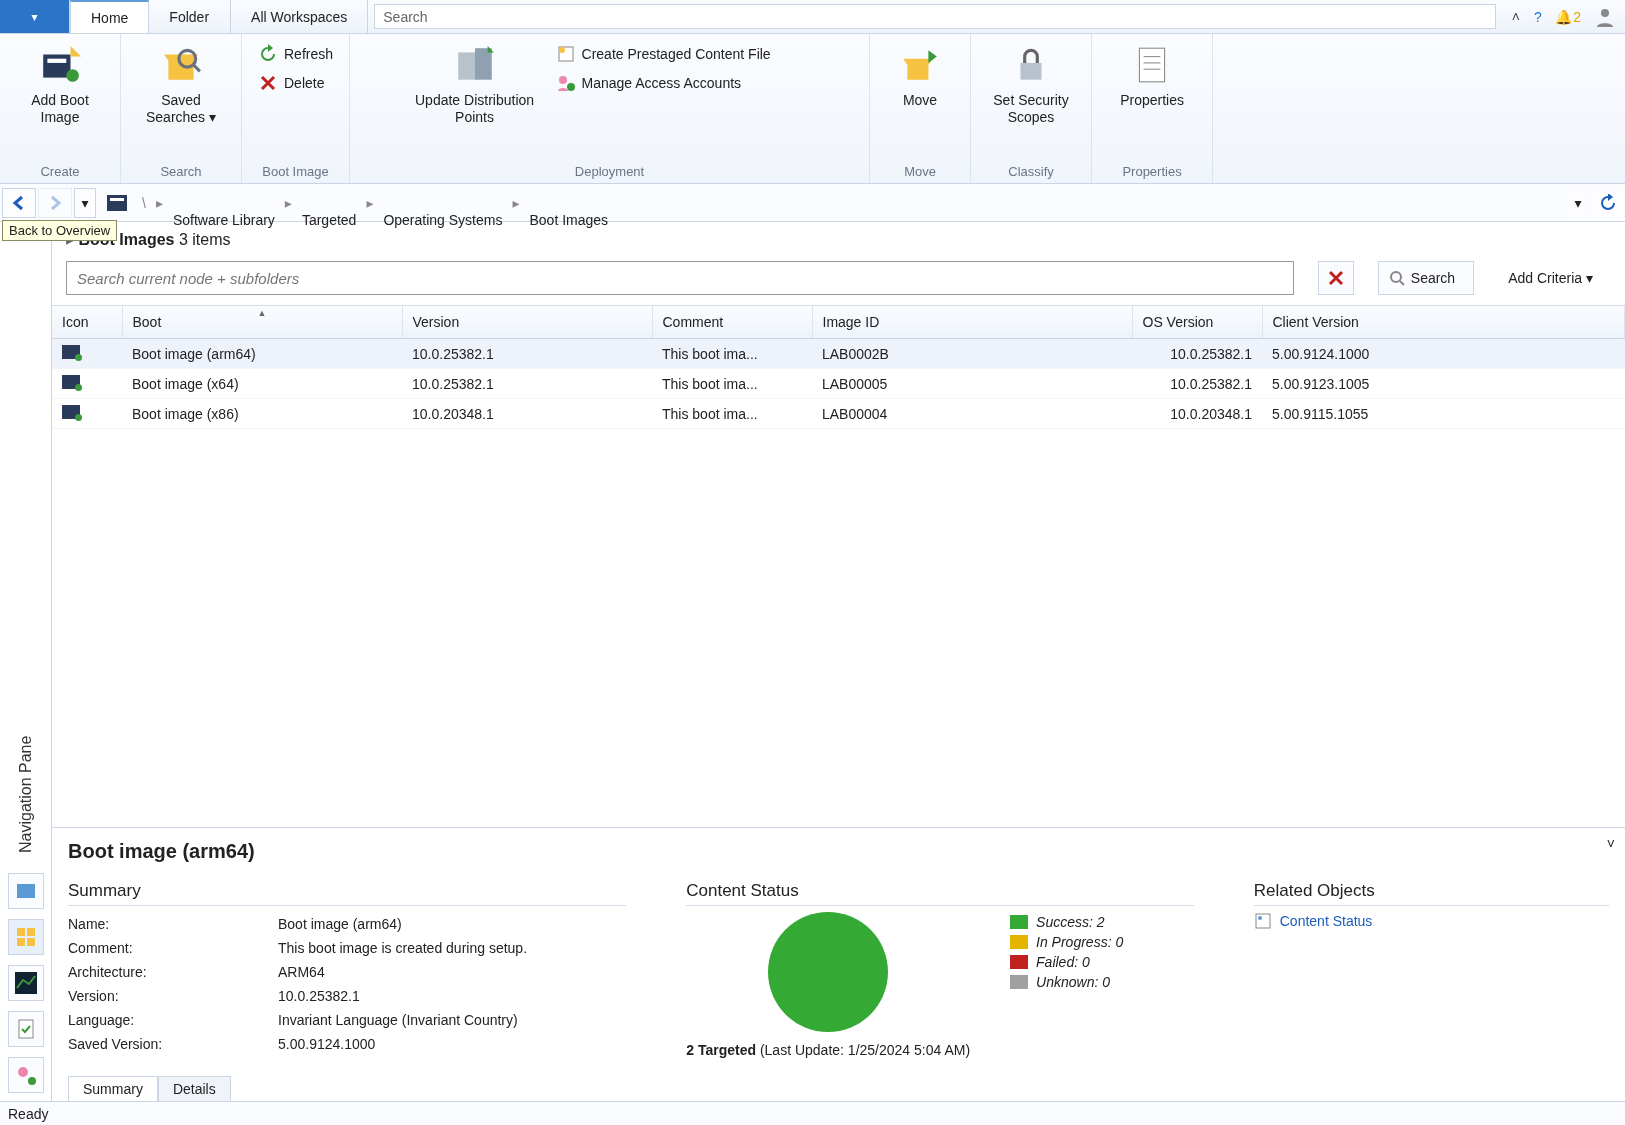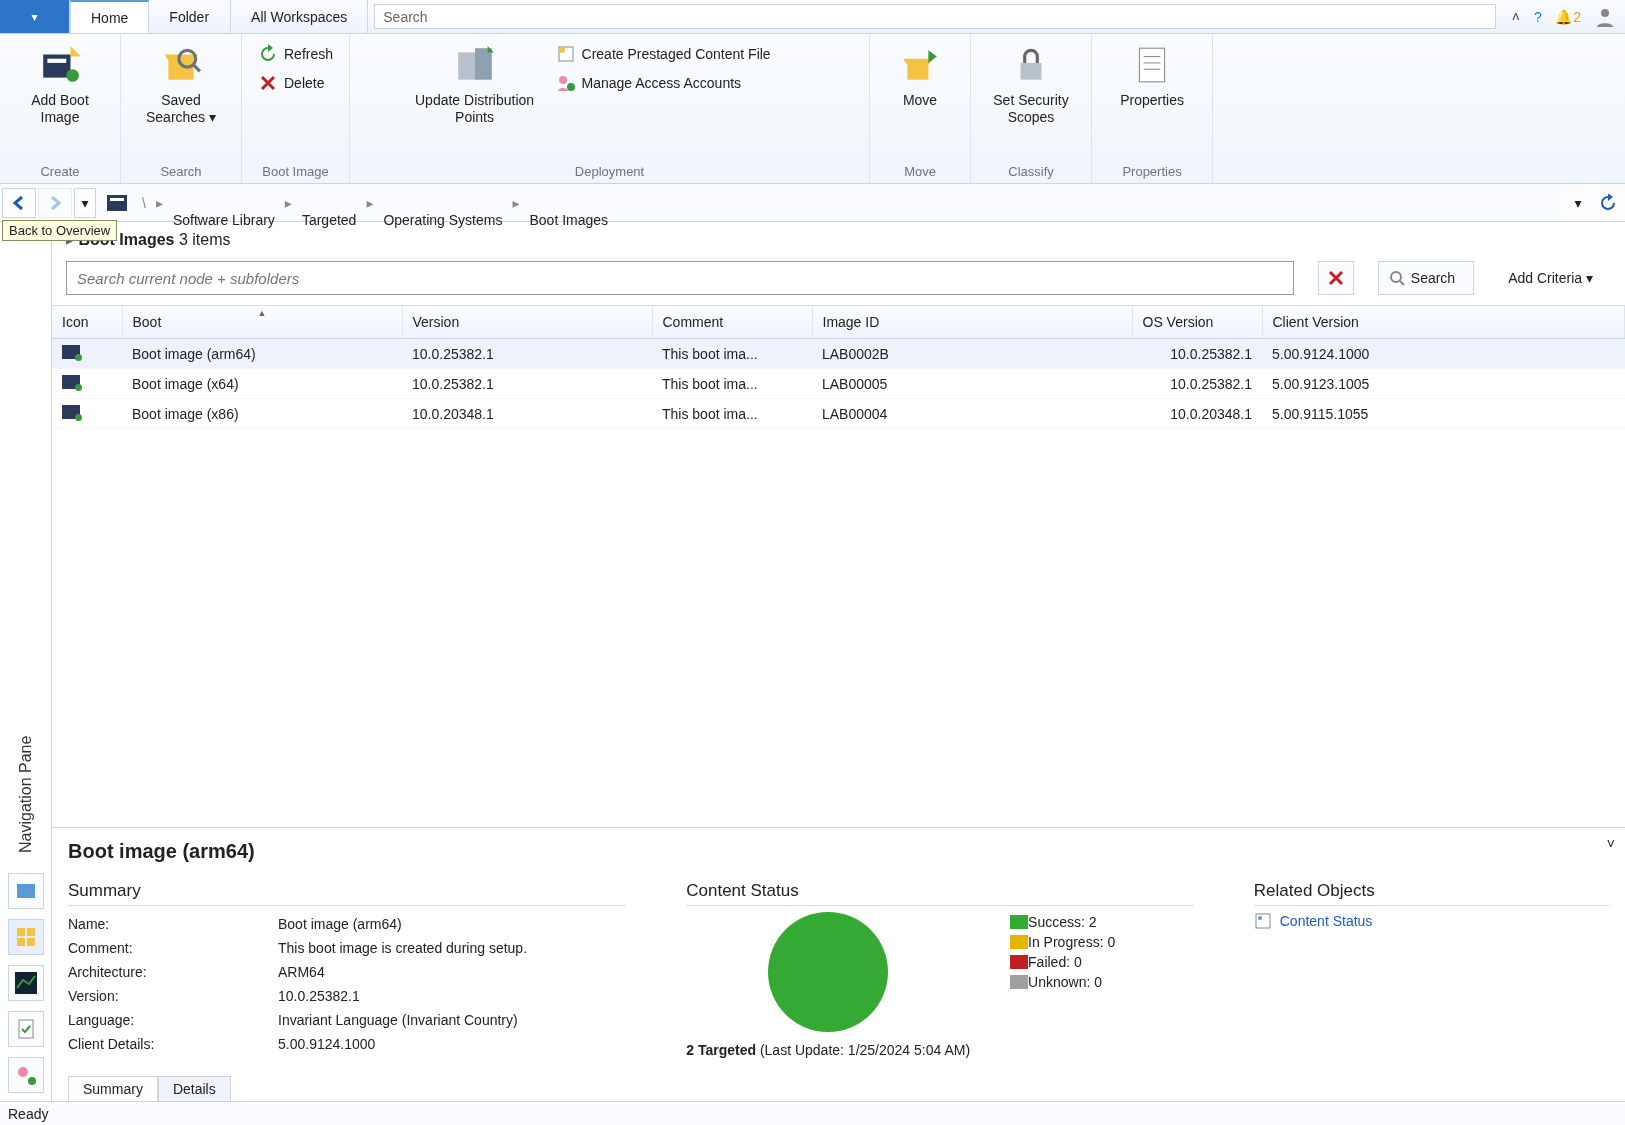--- a/index.html
+++ b/index.html
@@ -294,21 +294,21 @@
   .col { flex:1; }
   .col h3 {
     margin:0 0 6px 0;
     font-weight: 400;
     font-size: 17px;
     border-bottom:1px solid #d6dde8;
     padding-bottom:4px;
   }
   .kv { display:flex; padding:4px 0; }
   .kv .k { width: 210px; }
-  .legend { display:flex; align-items:center; padding:2px 0; }
+  .legend { display:flex; align-items:center; gap:8px; padding:2px 0;font-style:italic; }
   .sw { width:18px; height:14px; }
   .link { color:#1a5dbb; cursor:pointer; display:flex; align-items:center; gap:8px;}
   .pie {
     width:120px;height:120px;border-radius:50%;
     background:#34a934;
     margin: 0 auto 10px auto;
   }
   .target { text-align:center; }
   .tabsbottom {
     display:flex;
@@ -643,21 +643,21 @@
               </div>
               <div class="kv">
                 <div class="k">Version:</div>
                 <div style="max-width:260px">10.0.25382.1</div>
               </div>
               <div class="kv">
                 <div class="k">Language:</div>
                 <div style="max-width:260px">Invariant Language (Invariant Country)</div>
               </div>
               <div class="kv">
-                <div class="k">Client Details:</div>
+                <div class="k">Saved Version:</div>
                 <div style="max-width:260px">5.00.9124.1000</div>
               </div>
             </div>
         </div>
         <div class="col">
           <h3>Content Status</h3>
           <div style="display:flex;gap:40px;align-items:flex-start;">
             <div>
               <div class="pie"></div>
               <div class="target">

